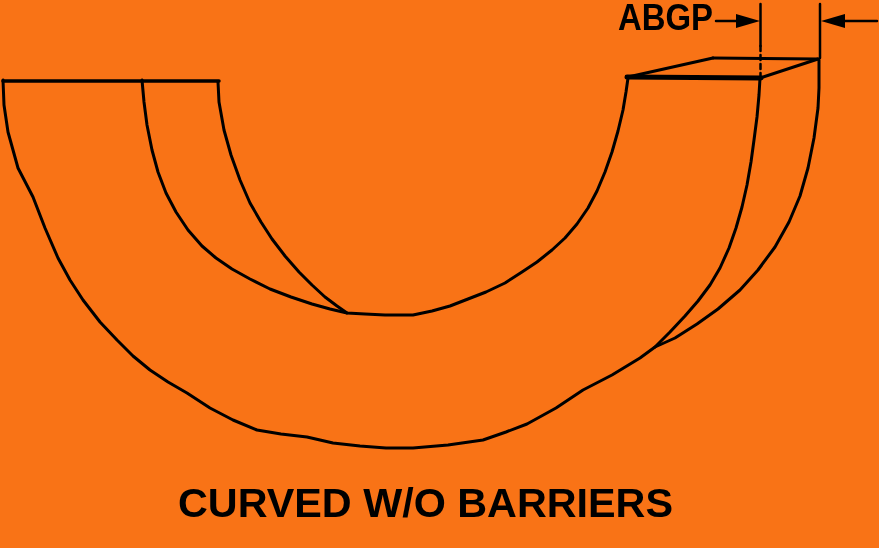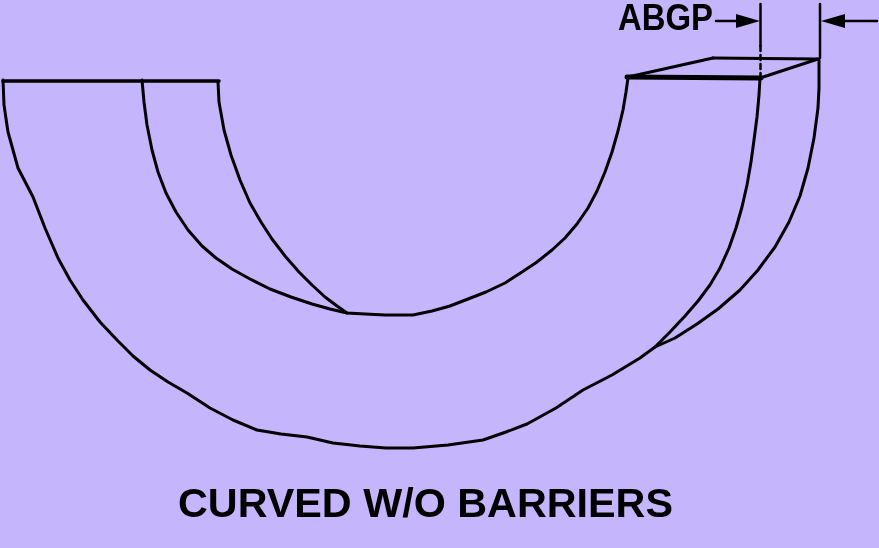--- a/index.html
+++ b/index.html
@@ -4,21 +4,21 @@
 <style>
   html, body {
     margin: 0;
     padding: 0;
     background: #ffffff;
   }
   #stage {
     position: relative;
     width: 879px;
     height: 548px;
-    background: #c4b5fd;
+    background: #f97316;
     overflow: hidden;
     font-family: "Liberation Sans", "DejaVu Sans", sans-serif;
   }
   svg { display: block; }
   .ln {
     fill: none;
     stroke: #000000;
     stroke-width: 3;
     stroke-linecap: round;
     stroke-linejoin: round;

